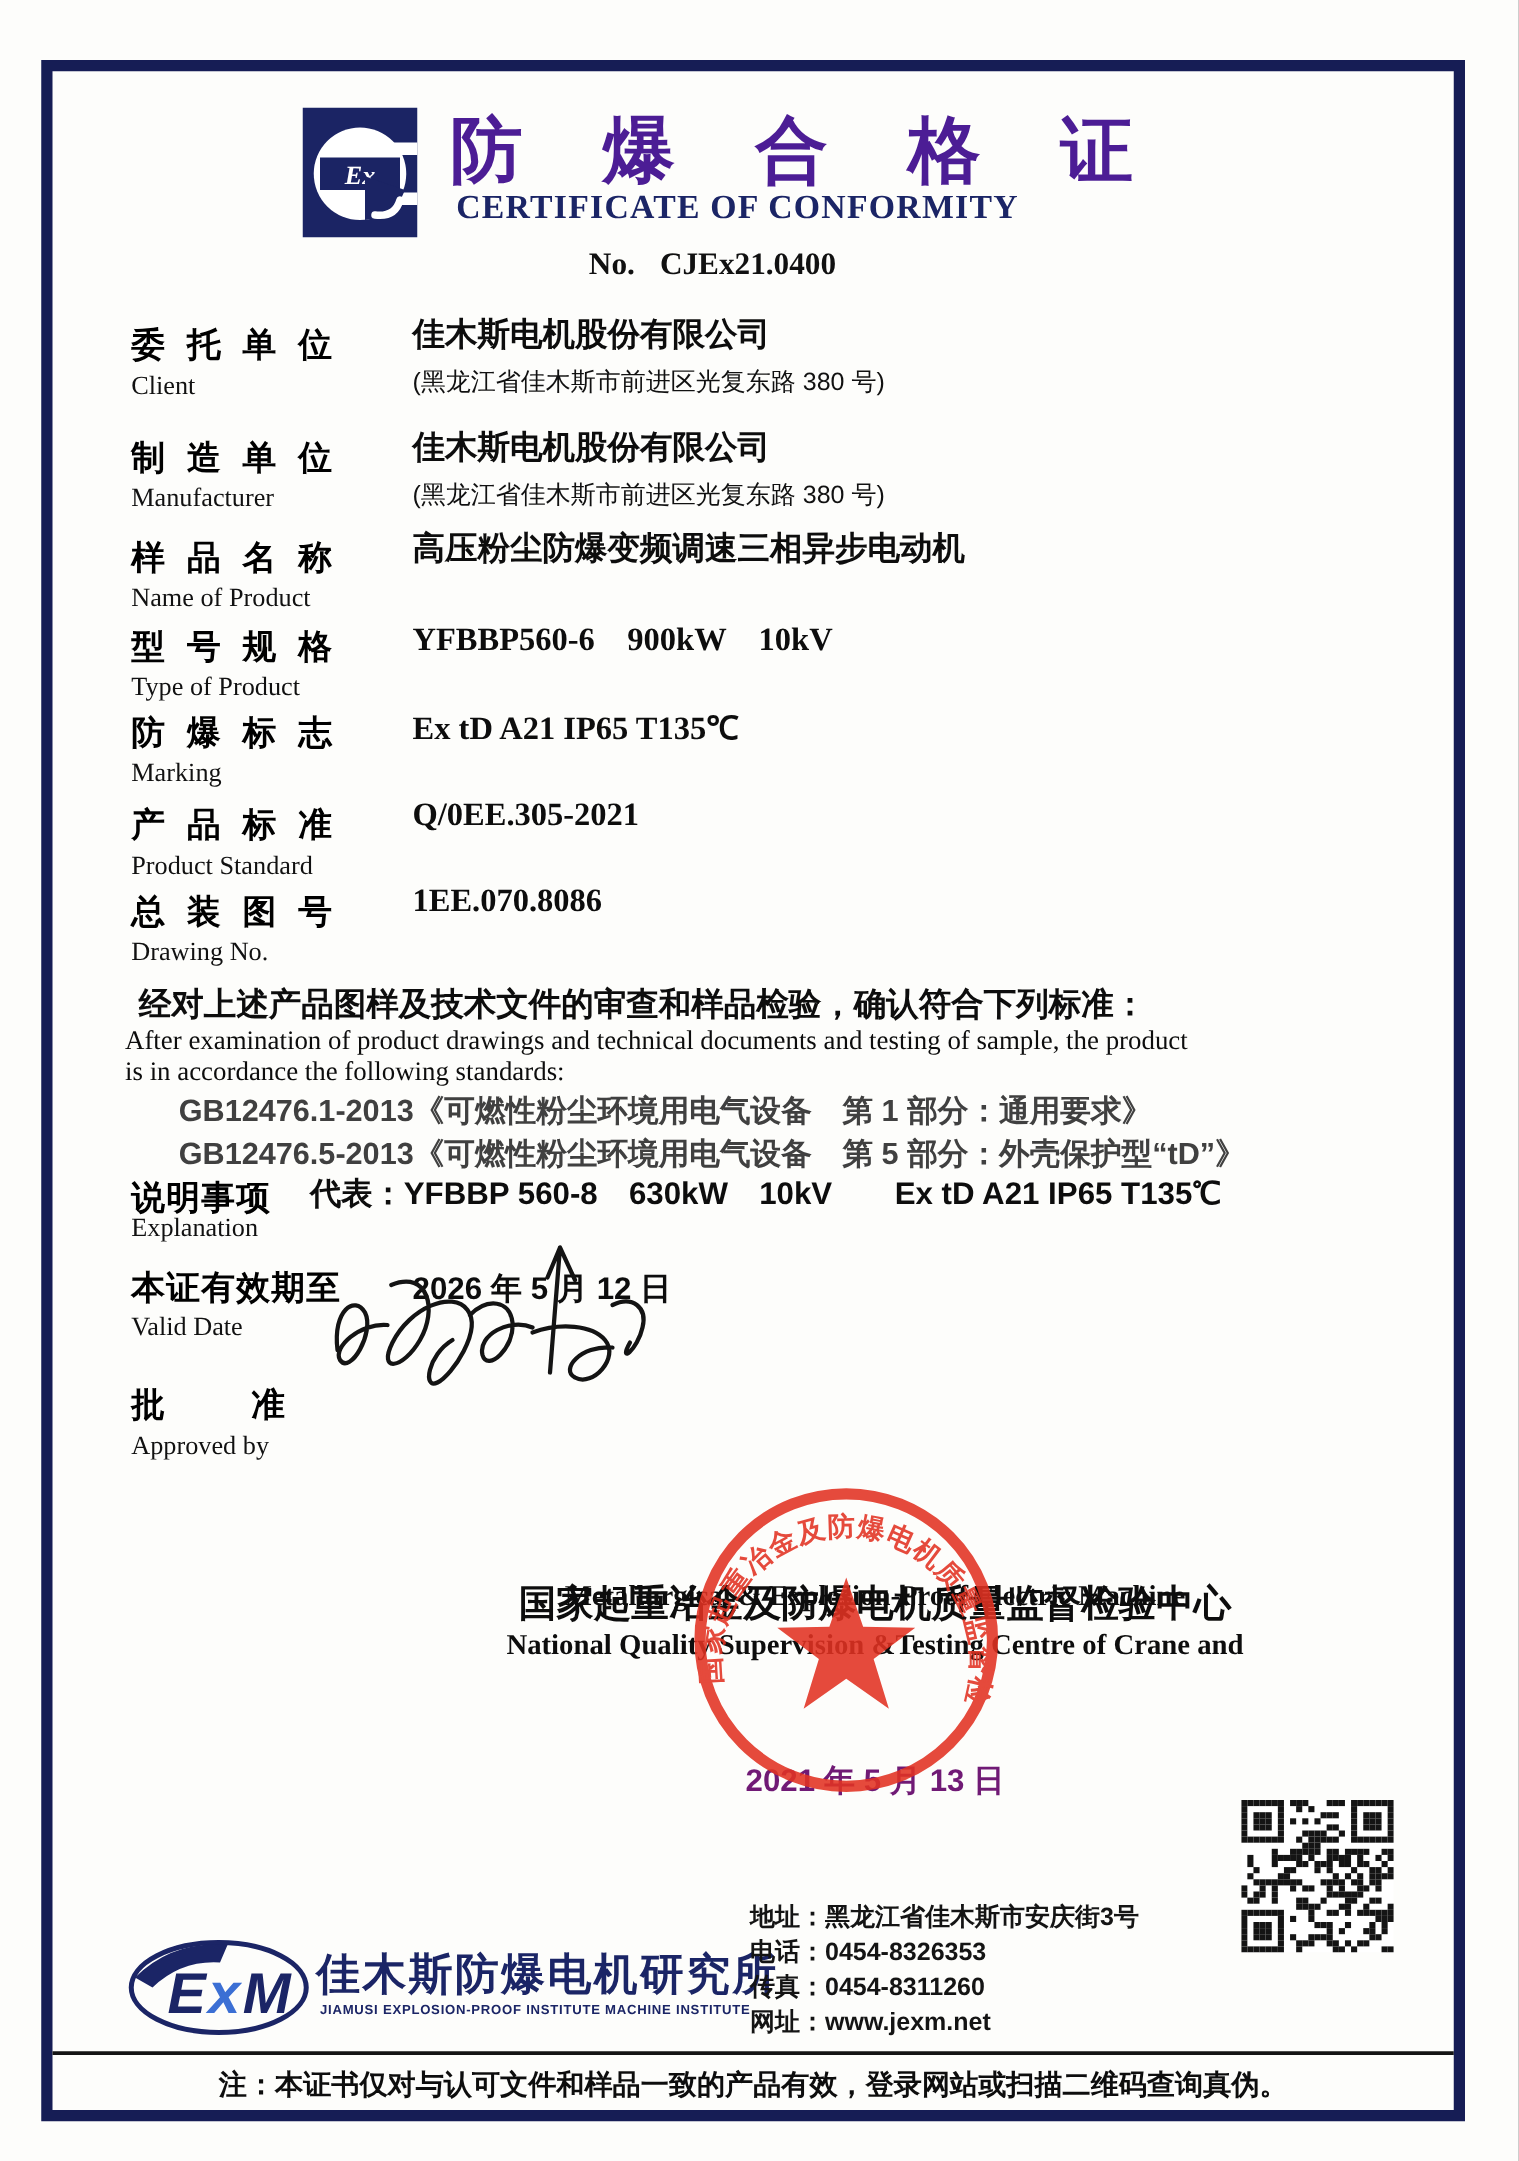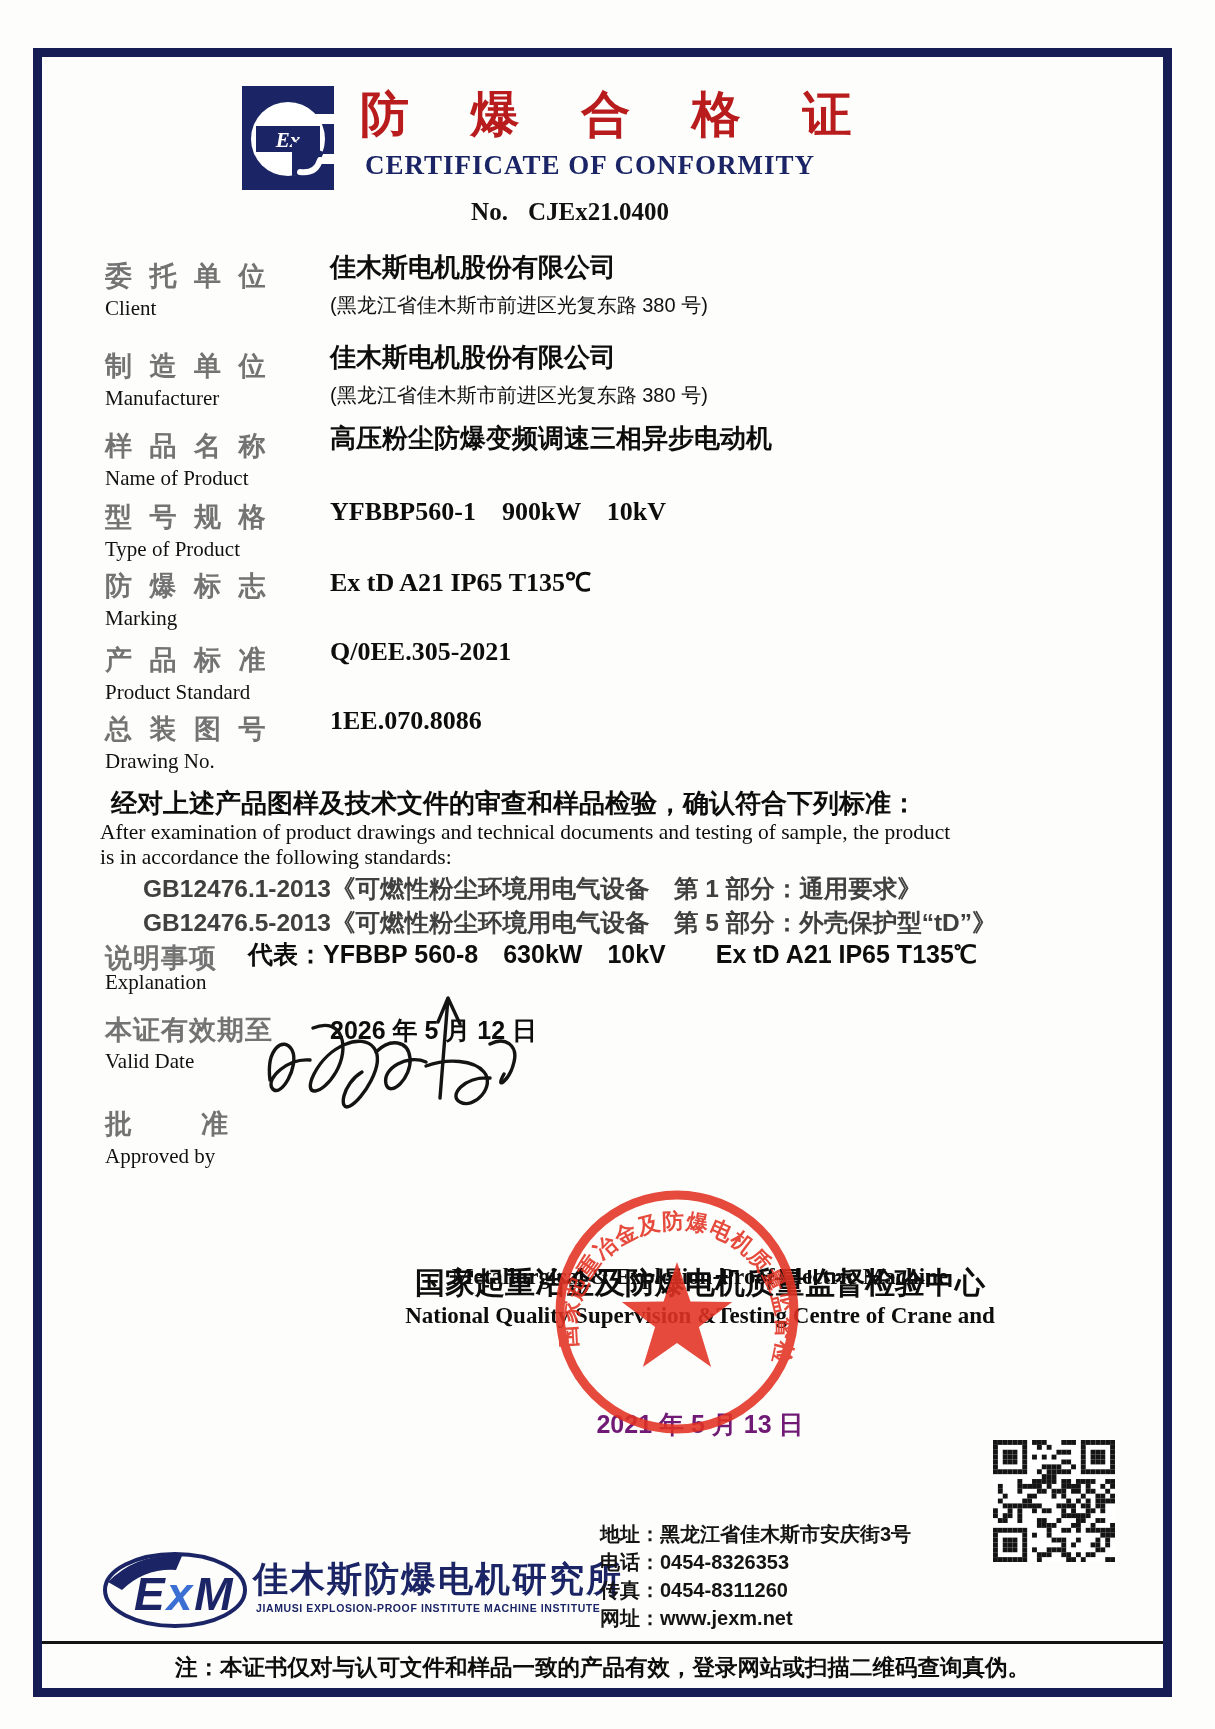--- a/index.html
+++ b/index.html
@@ -8,37 +8,37 @@
     margin:0 auto; overflow:hidden;
     font-family:"Liberation Sans", sans-serif; color:#151515;
   }
   .abs{position:absolute;}
   .frame{
     position:absolute; left:33px; top:48px; width:1139px; height:1649px;
     border:9px solid #161d55; box-sizing:border-box;
   }
   .title-cn{
     position:absolute; left:360px; top:82px; width:460px; text-align:left;
-    font-size:49px; font-weight:bold; color:#b91c1c; letter-spacing:24px;
+    font-size:58px; font-weight:bold; color:#4c1d95; letter-spacing:24px;
     font-family:"Liberation Sans", sans-serif; white-space:nowrap;
   }
   .title-en{
     position:absolute; left:360px; top:150px; width:460px; text-align:center;
     font-size:27px; font-weight:bold; color:#1b2566; letter-spacing:1px;
     font-family:"Liberation Serif", serif; white-space:nowrap;
   }
   .cert-no{
     position:absolute; left:360px; top:198px; width:420px; text-align:center;
     font-size:25px; font-weight:bold; color:#111;
     font-family:"Liberation Serif", serif; white-space:nowrap;
   }
   .cert-no span{margin:0 10px;}
   .flabel-cn{
     position:absolute; left:105px; font-size:27px; font-weight:600;
-    letter-spacing:5px; white-space:nowrap; color:#737373;text-align:right;
+    letter-spacing:5px; white-space:nowrap; color:#000000;text-align:right;
   }
   .flabel-en{
     position:absolute; left:105px; font-size:21px; color:#111;
     font-family:"Liberation Serif", serif; white-space:nowrap;
   }
   .fval{
     position:absolute; left:330px; font-size:26px; font-weight:600;
     white-space:nowrap; color:#0d0d0d;
   }
   .fval.latin{font-family:"Liberation Serif", serif; font-weight:bold;}
@@ -120,21 +120,21 @@
   <div class="flabel-en" style="top:386px">Manufacturer</div>
   <div class="fval" style="top:340px">佳木斯电机股份有限公司</div>
   <div class="fnote" style="top:382px">(黑龙江省佳木斯市前进区光复东路 380 号)</div>
 
   <div class="flabel-cn" style="top:428px">样 品 名 称</div>
   <div class="flabel-en" style="top:466px">Name of Product</div>
   <div class="fval" style="top:421px">高压粉尘防爆变频调速三相异步电动机</div>
 
   <div class="flabel-cn" style="top:499px">型 号 规 格</div>
   <div class="flabel-en" style="top:537px">Type of Product</div>
-  <div class="fval latin" style="top:494px">YFBBP560-1　900kW　10kV</div>
+  <div class="fval latin" style="top:494px">YFBBP560-6　900kW　10kV</div>
 
   <div class="flabel-cn" style="top:568px">防 爆 标 志</div>
   <div class="flabel-en" style="top:606px">Marking</div>
   <div class="fval latin" style="top:563px">Ex tD A21 IP65 T135℃</div>
 
   <div class="flabel-cn" style="top:642px">产 品 标 准</div>
   <div class="flabel-en" style="top:680px">Product Standard</div>
   <div class="fval latin" style="top:637px">Q/0EE.305-2021</div>
 
   <div class="flabel-cn" style="top:711px">总 装 图 号</div>

